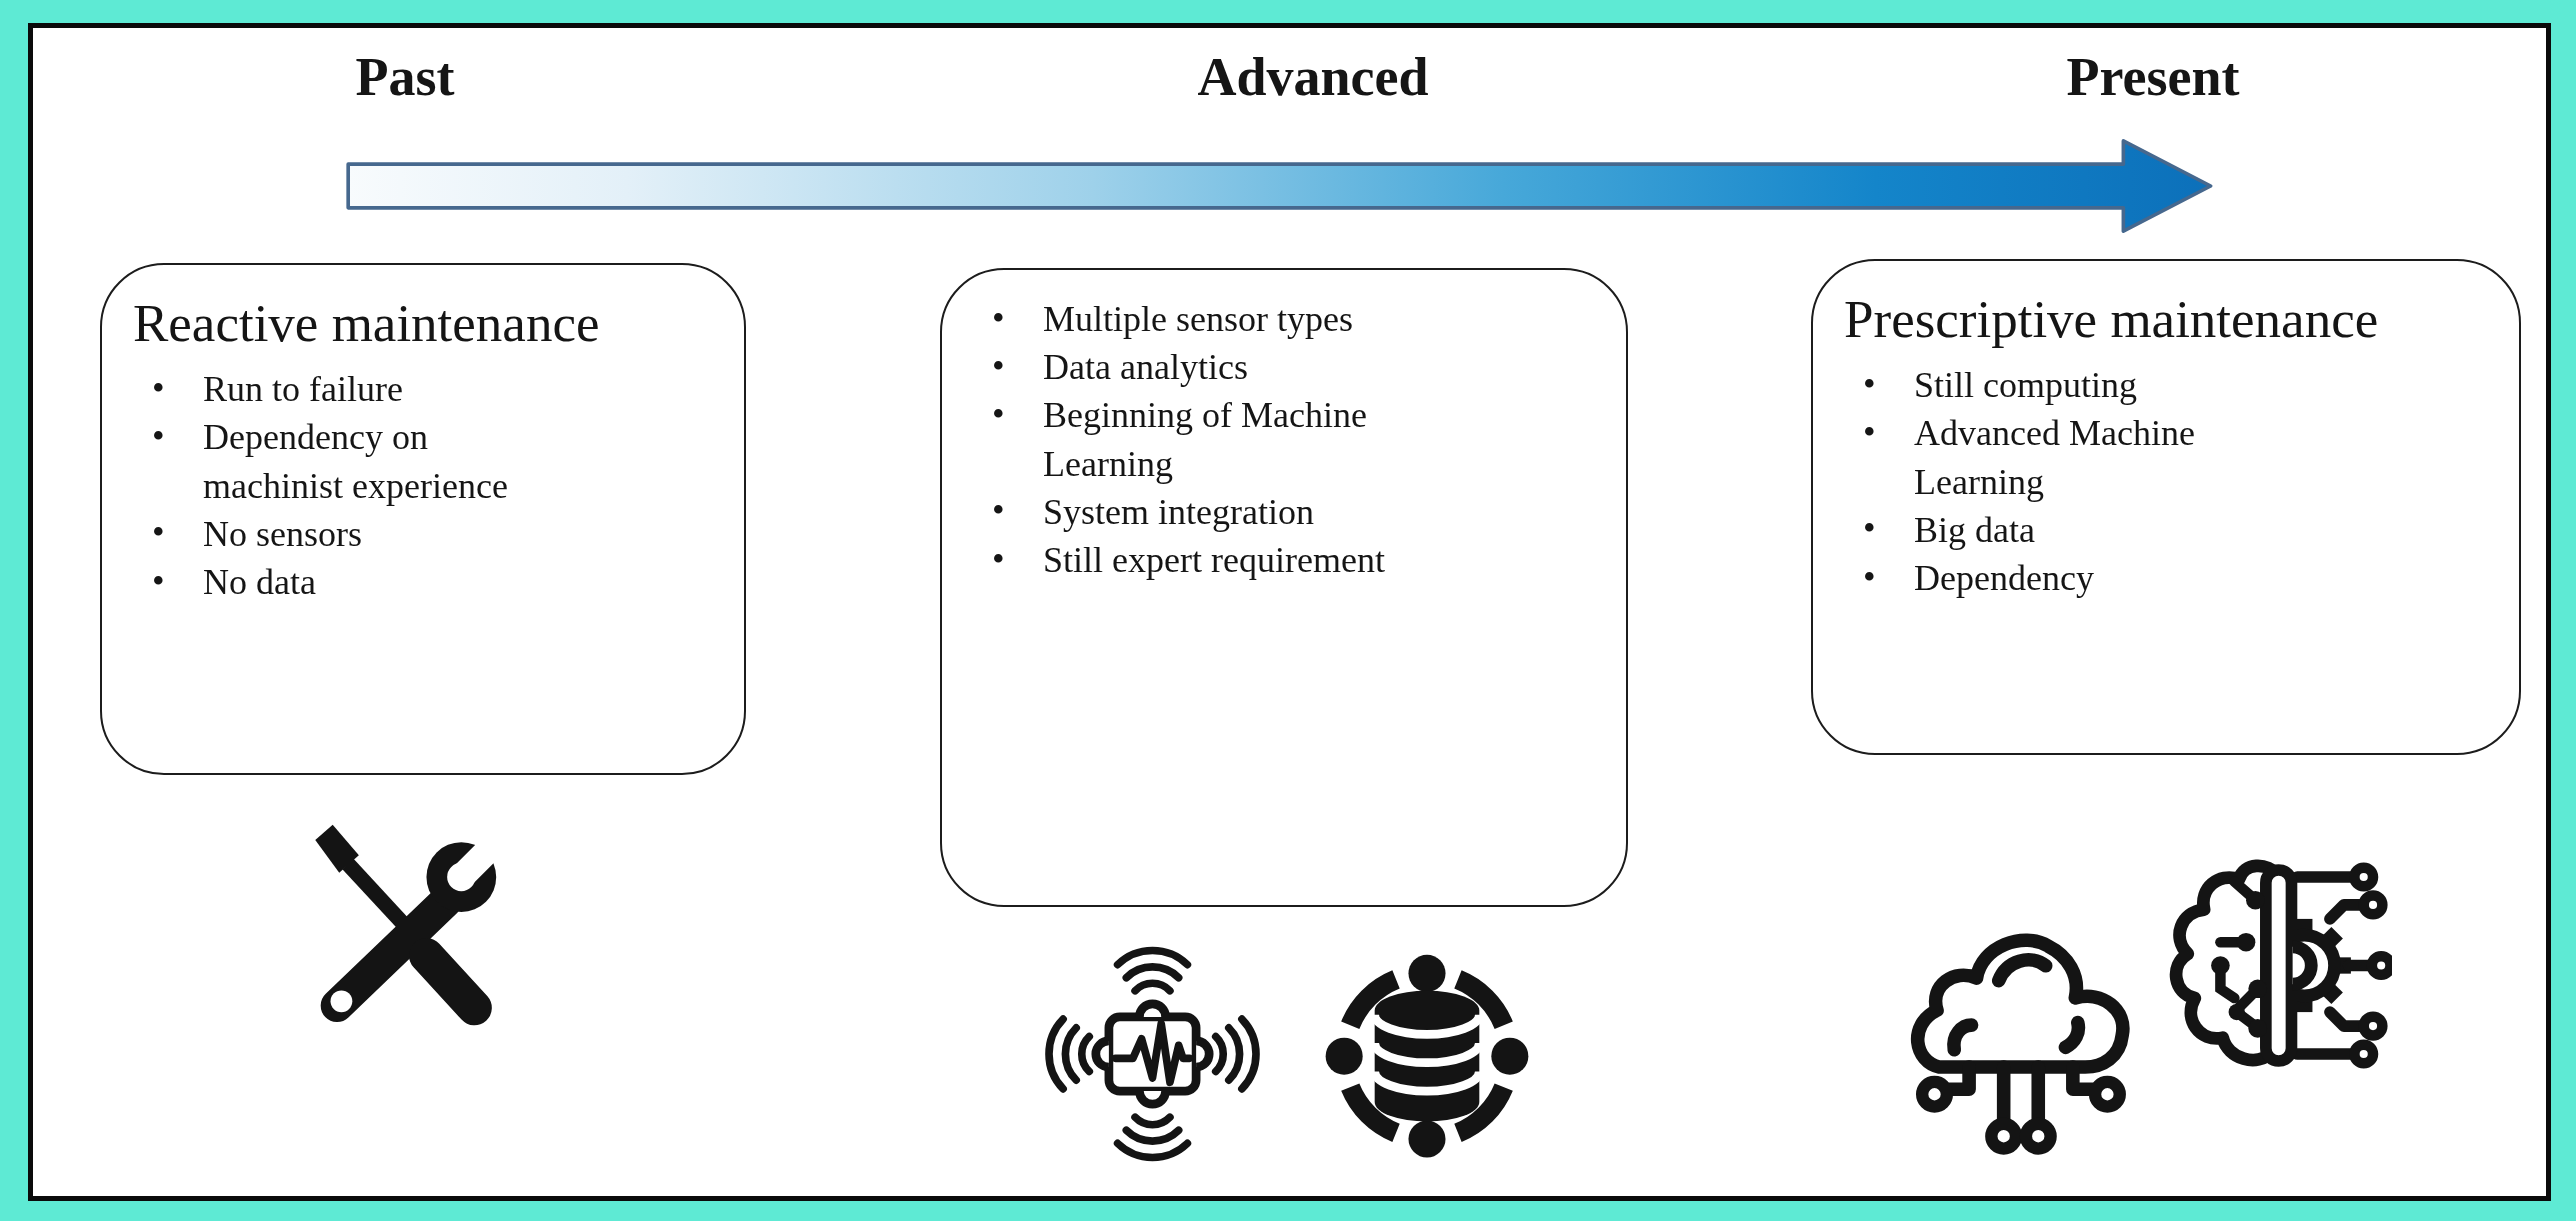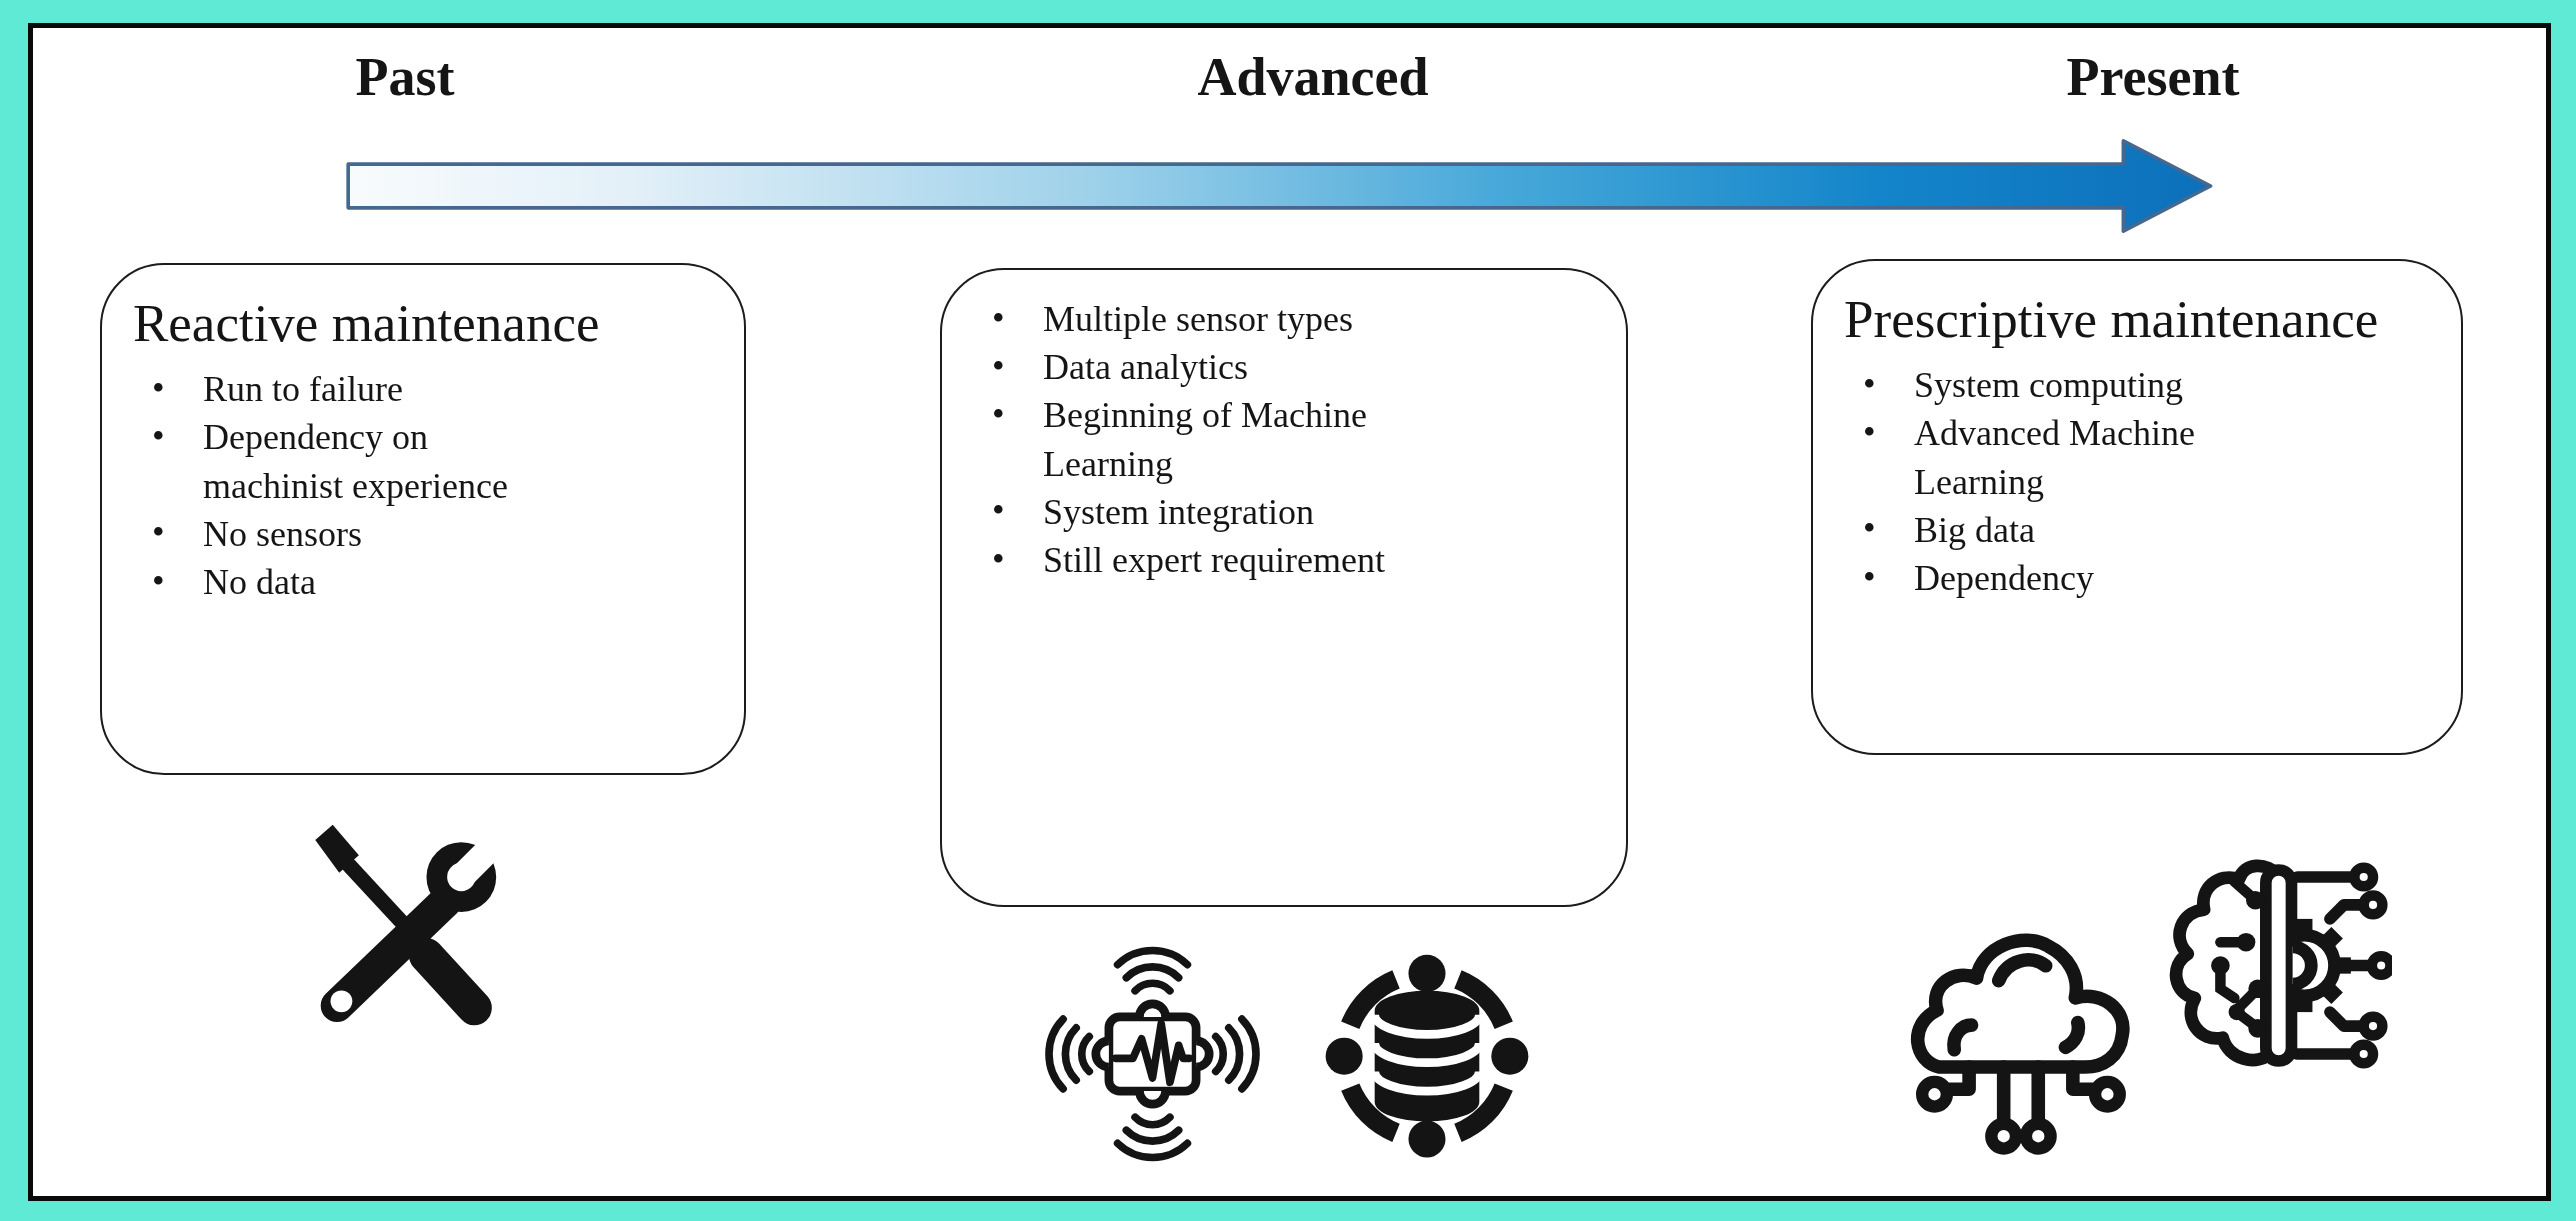--- a/index.html
+++ b/index.html
@@ -19,21 +19,21 @@
   #lbl-present { left:1313px; }
   #lbl-future  { left:2153px; }
   .arrow-svg { position:absolute; left:346px; top:135px; }
 
   .stage-box {
     position:absolute; background:#ffffff; border:2.9px solid #1c1c1c;
     border-radius:64px; padding:25px 31px; box-sizing:border-box;
   }
   #box-past    { left:100px;  top:263px; width:646px; height:512px; }
   #box-present { left:940px; top:268px; width:688px; height:639px; }
-  #box-future  { left:1811px; top:259px; width:652px; height:496px; }
+  #box-future  { left:1811px; top:259px; width:710px; height:496px; }
 
   .stage-title { font-weight:normal; font-size:53px; line-height:1.28; margin:0 0 7.3px 0; }
   ul.bullets { list-style:none; margin:0; padding:0; }
   .bullets li {
     position:relative; padding-left:70px; font-size:36px; line-height:1.34;
     white-space:pre-line;
   }
   .bullets li::before { content:"\2022"; position:absolute; left:19px; top:-1.5px; }
 
   .icon { position:absolute; }
@@ -86,21 +86,21 @@
       <li>Beginning of Machine
 Learning</li>
       <li>System integration</li>
       <li>Still expert requirement</li>
     </ul>
   </div>
 
   <div class="stage-box" id="box-future">
     <div class="stage-title">Prescriptive maintenance</div>
     <ul class="bullets">
-      <li>System computing</li>
+      <li>Still computing</li>
       <li>Advanced Machine
 Learning</li>
       <li>Big data</li>
       <li>Dependency</li>
     </ul>
   </div>
 
   <span class="icon" id="icon-tools">
     <svg viewBox="0 0 100 100">
       <g fill="#141414" stroke="none">

